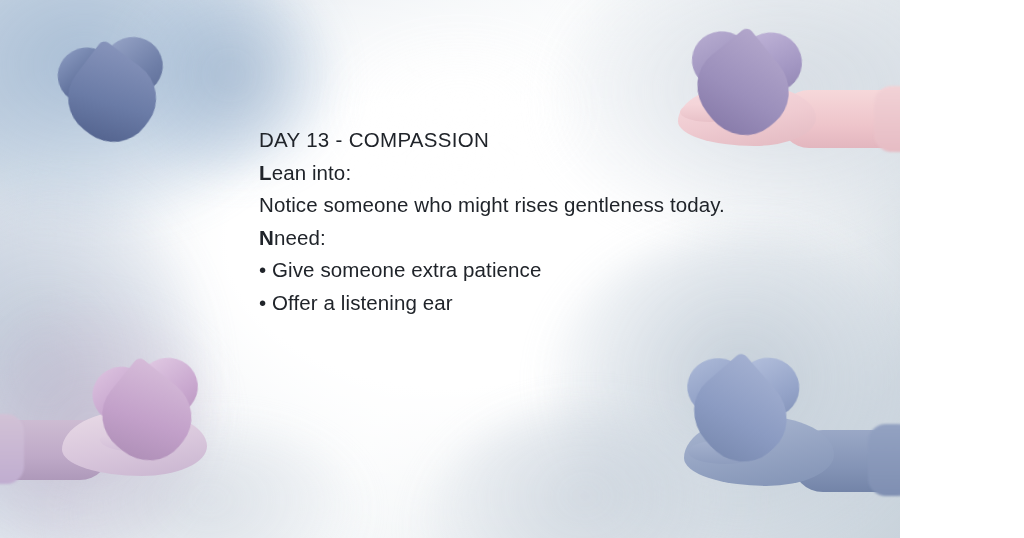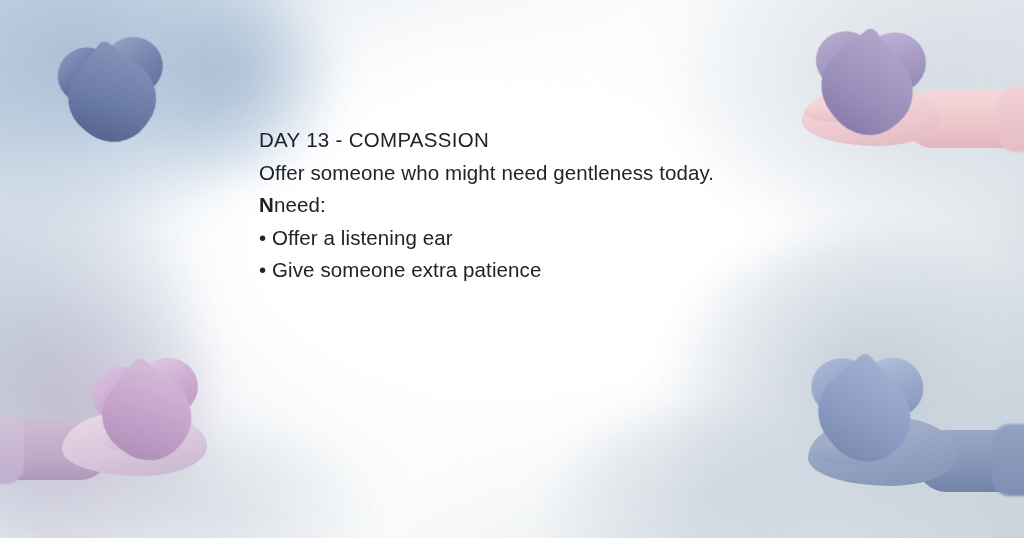--- a/index.html
+++ b/index.html
@@ -5,21 +5,21 @@
   html, body {
     margin: 0;
     padding: 0;
     background: #ffffff;
   }
   body {
     font-family: "Liberation Sans", sans-serif;
   }
   .canvas {
     position: relative;
-    width: 1024px;
+    width: 900px;
     height: 538px;
     overflow: hidden;
     background: #3b82f6;
   }
 
   
   .bg-base {
     position: absolute;
     inset: 0;
     background:
@@ -175,27 +175,28 @@
     <div class="hrt" style="left:22px; top:2px; width:118px; height:104px; transform: rotate(4deg);">
       <i style="left:2px; top:6px; width:62px; height:58px; background:linear-gradient(150deg,#aebbd9 0%,#8e9ec4 65%,#7e8eb4 100%);"></i>
       <b style="left:52px; top:2px; width:62px; height:60px; background:linear-gradient(150deg,#b6c2de 0%,#94a3c8 65%,#8191b7 100%);"></b>
       <s style="left:10px; top:18px; width:94px; height:86px; background:linear-gradient(160deg,#a3b0d1 0%,#8b9bc2 55%,#7687ad 100%); border-radius:8% 46% 46% 46%;"></s>
     </div>
   </div>
 
   <div class="text-block">
     <div class="line title">DAY 13 - COMPASSION</div>
 
-
-
-
-    <div class="line"><span class="cap"></span><span>Offer someone who might need gentleness today.</span></div>
+    <div class="line"><span class="cap">L</span><span>ean into:</span></div>
+
+
+
+    <div class="line"><span class="cap"></span><span>Notice someone who might rises gentleness today.</span></div>
 
     <div class="line"><span class="cap">N</span><span>need:</span></div>
 
 
 
+    <div class="line bullet"><span class="cap"></span><span>• Give someone extra patience</span></div>
+
     <div class="line bullet"><span class="cap"></span><span>• Offer a listening ear</span></div>
-
-    <div class="line bullet"><span class="cap"></span><span>• Give someone extra patience</span></div>
   </div>
 
 </div>
 
 </body></html>

